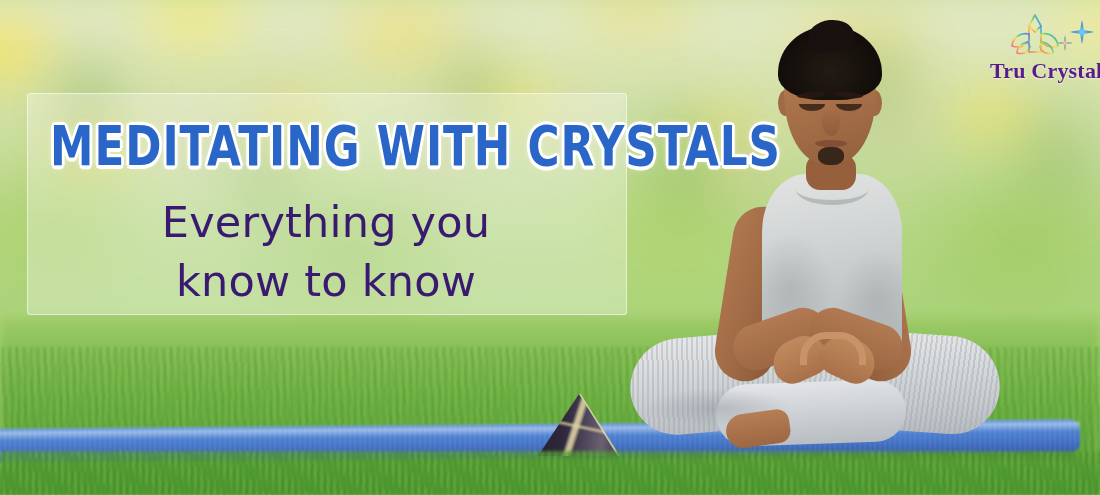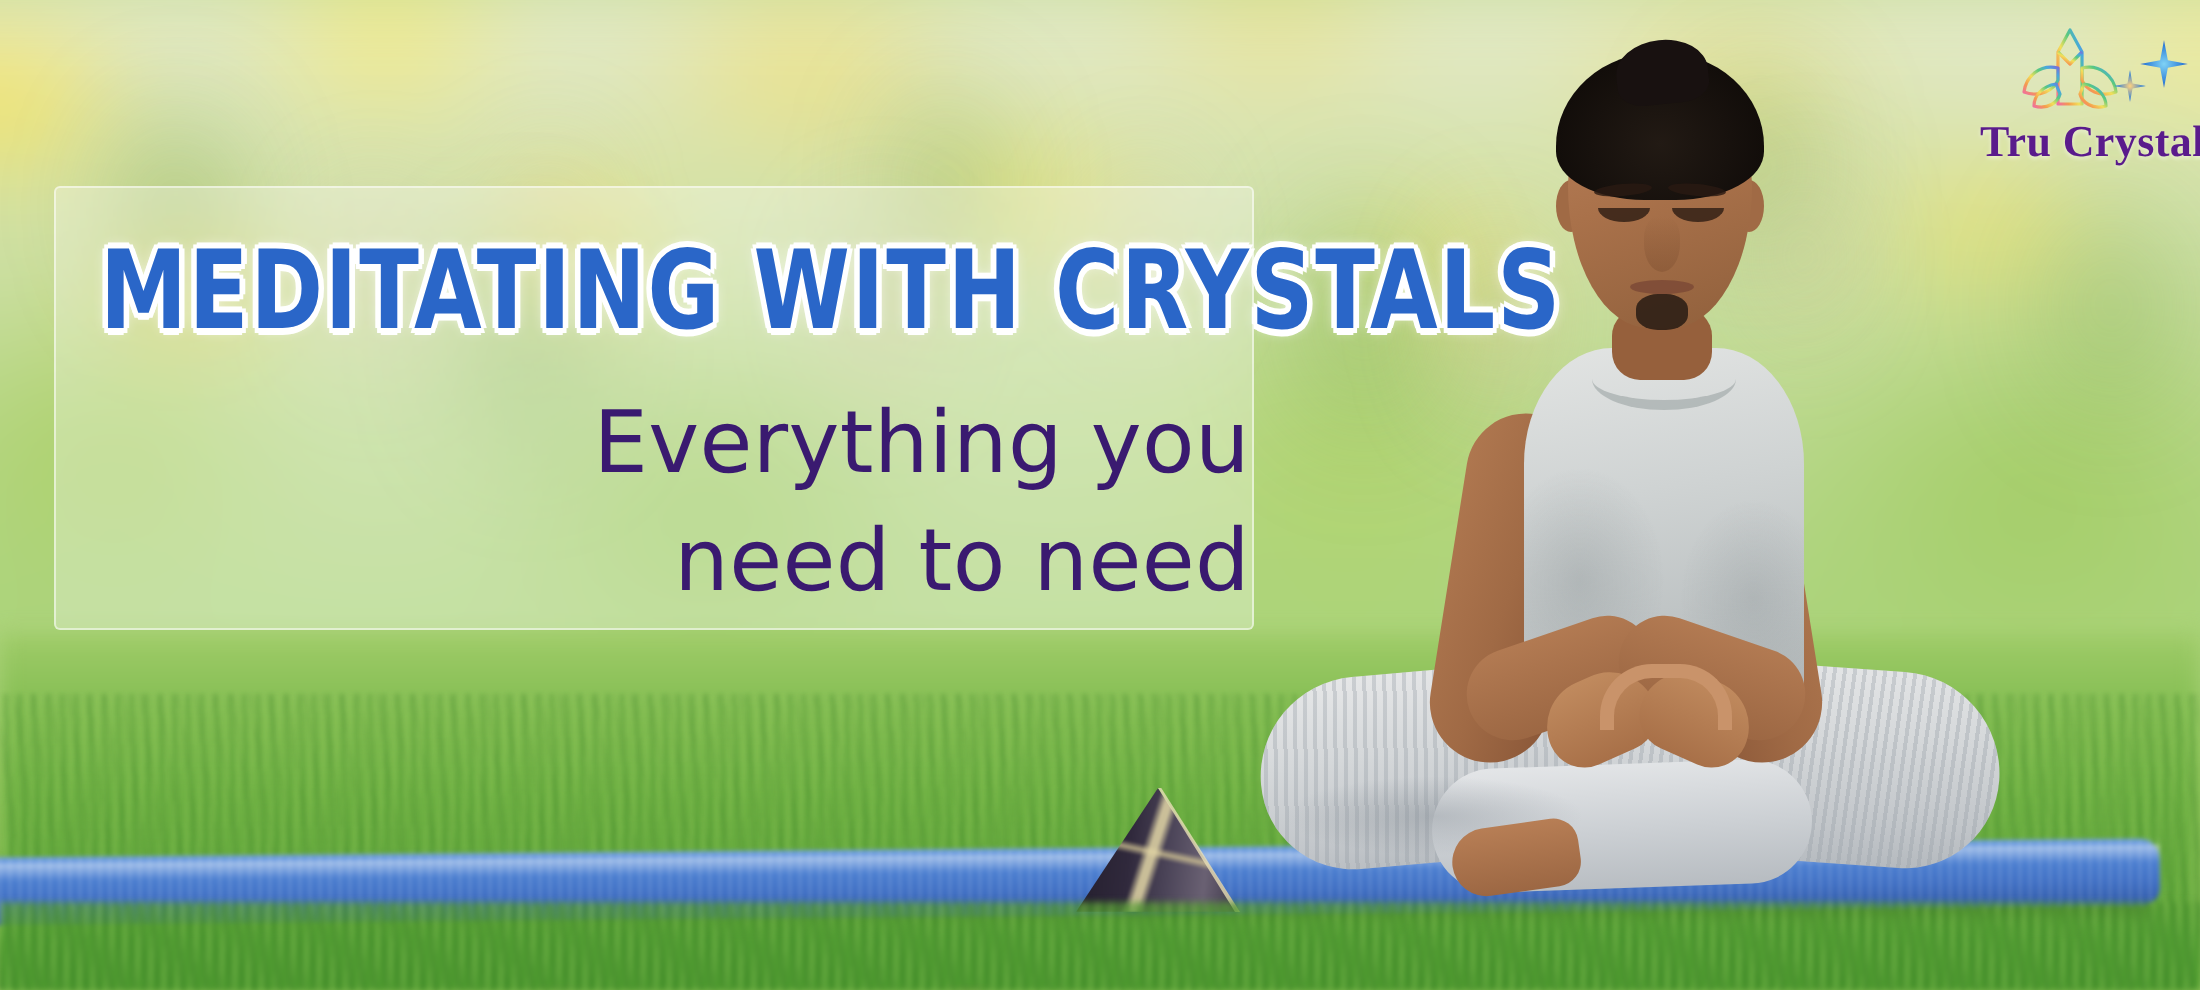--- a/index.html
+++ b/index.html
@@ -259,21 +259,21 @@
     transform-origin:left top;
     text-shadow:
       -2px -2px 0 #fff, 2px -2px 0 #fff, -2px 2px 0 #fff, 2px 2px 0 #fff,
       -3px 0 0 #fff, 3px 0 0 #fff, 0 -3px 0 #fff, 0 3px 0 #fff,
       0 0 7px rgba(255,255,255,.95);
     white-space:nowrap;
   }
 
   .subtitle{
     position:absolute;left:27px;top:193px;width:598px;
-    text-align:right;
+    text-align:center;
     font-family:"DejaVu Sans",sans-serif;
     font-weight:400;
     font-size:43px;
     line-height:1.38;
     color:#3a1a70;
     letter-spacing:.2px;
   }
   .subtitle .ln{display:block;}
 
   
@@ -366,21 +366,21 @@
   </div>
 
   <div class="grass-front"></div>
 
   <div class="panel"></div>
 
   <div class="title">MEDITATING WITH CRYSTALS</div>
 
   <div class="subtitle">
     <span class="ln">Everything you</span>
-    <span class="ln">need to need</span>
+    <span class="ln">know to know</span>
   </div>
 
   <div class="logo">
     <div class="logo-mark">
       <svg viewBox="0 0 54 50" width="54" height="50" aria-hidden="true">
         <defs>
           <linearGradient id="lg" x1="0" y1="1" x2="1" y2="0">
             <stop offset="0%" stop-color="#f06fa0"></stop>
             <stop offset="22%" stop-color="#f59b4e"></stop>
             <stop offset="44%" stop-color="#f2e05a"></stop>

